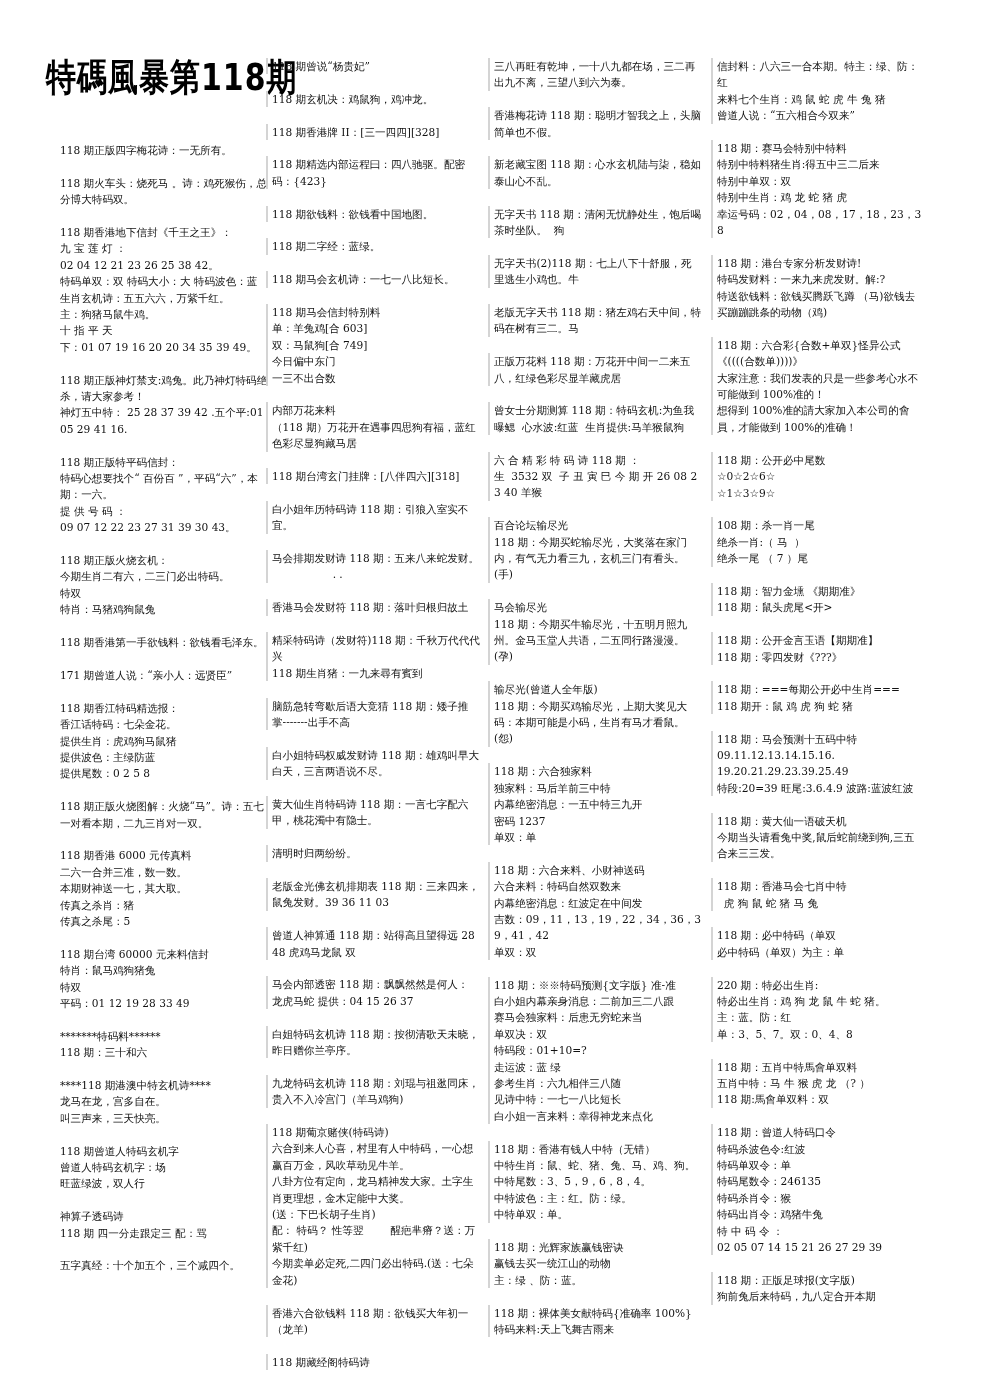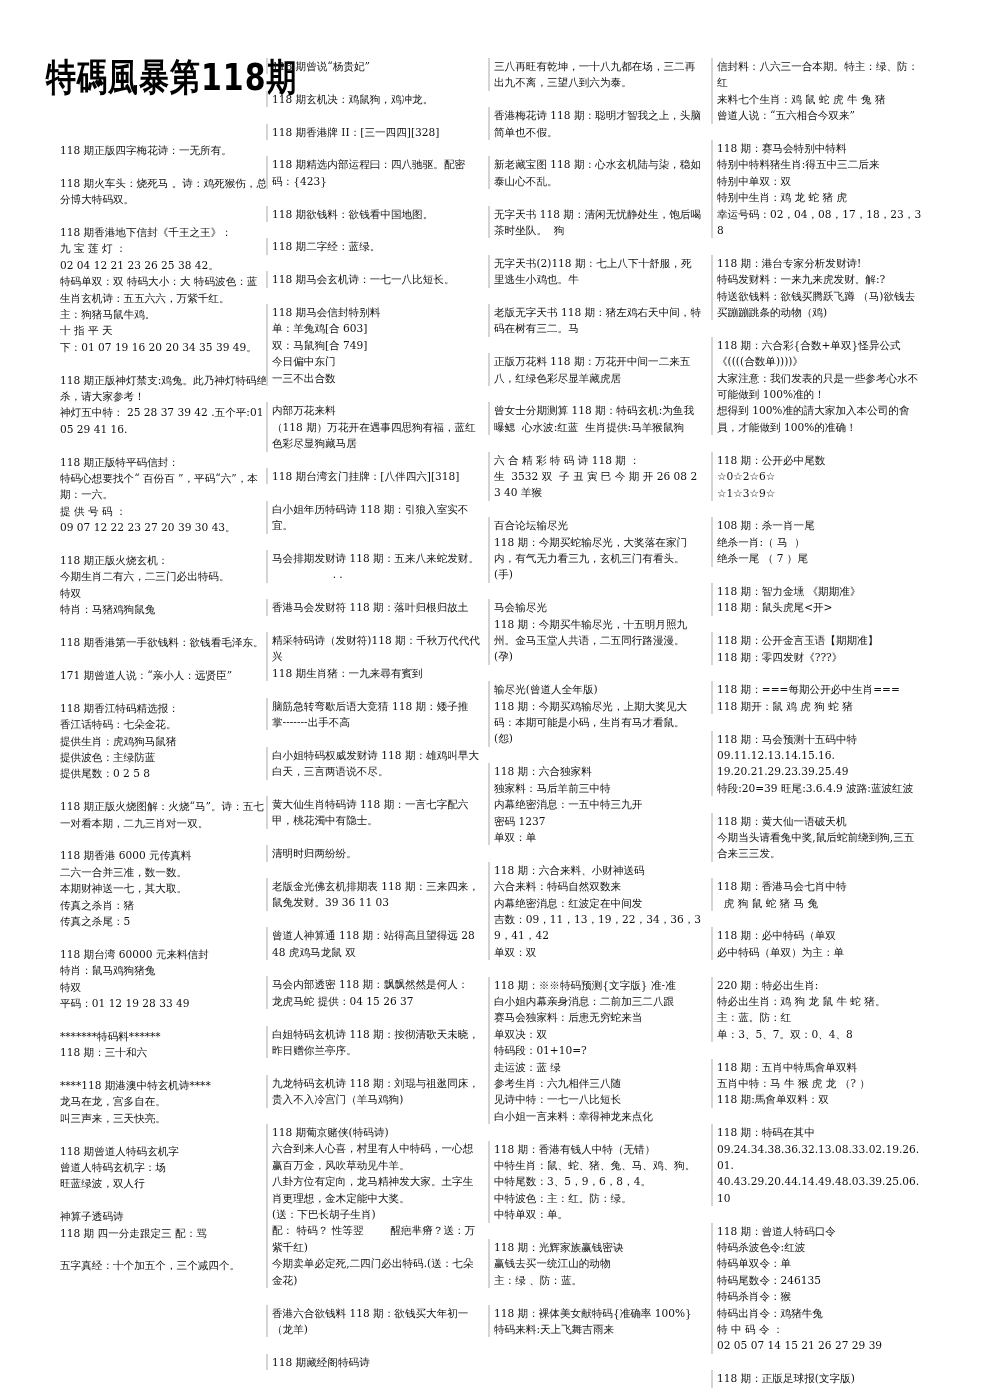--- a/index.html
+++ b/index.html
@@ -15,21 +15,21 @@
 </head>
 <body>
 
 <div class="title">特碼風暴第118期</div>
 
 <div class="col" style="left:60px; top:142px; width:208px;">
     <div class="block"><span class="line">118 期正版四字梅花诗：一无所有。</span></div>
     <div class="block"><span class="line">118 期火车头：烧死马 。诗：鸡死猴伤，总分博大特码双。</span></div>
     <div class="block"><span class="line">118 期香港地下信封《千王之王》：</span><span class="line">九 宝 莲 灯 ：</span><span class="line">02 04 12 21 23 26 25 38 42。</span><span class="line">特码单双：双 特码大小：大 特码波色：蓝</span><span class="line">生肖玄机诗：五五六六，万紫千红。</span><span class="line">主：狗猪马鼠牛鸡。</span><span class="line">十 指 平 天</span><span class="line">下：01 07 19 16 20 20 34 35 39 49。</span></div>
     <div class="block"><span class="line">118 期正版神灯禁支:鸡兔。此乃神灯特码绝杀，请大家参考！</span><span class="line">神灯五中特： 25 28 37 39 42 .五个平:01 05 29 41 16.</span></div>
-    <div class="block"><span class="line">118 期正版特平码信封：</span><span class="line">特码心想要找个“ 百份百 ”，平码“六”，本期：一六。</span><span class="line">提 供 号 码 ：</span><span class="line">09 07 12 22 23 27 20 39 30 43。</span></div>
+    <div class="block"><span class="line">118 期正版特平码信封：</span><span class="line">特码心想要找个“ 百份百 ”，平码“六”，本期：一六。</span><span class="line">提 供 号 码 ：</span><span class="line">09 07 12 22 23 27 31 39 30 43。</span></div>
     <div class="block"><span class="line">118 期正版火烧玄机：</span><span class="line">今期生肖二有六，二三门必出特码。</span><span class="line">特双</span><span class="line">特肖：马猪鸡狗鼠兔</span></div>
     <div class="block"><span class="line">118 期香港第一手欲钱料：欲钱看毛泽东。</span></div>
     <div class="block"><span class="line">171 期曾道人说：“亲小人：远贤臣”</span></div>
     <div class="block"><span class="line">118 期香江特码精选报：</span><span class="line">香江话特码：七朵金花。</span><span class="line">提供生肖：虎鸡狗马鼠猪</span><span class="line">提供波色：主绿防蓝</span><span class="line">提供尾数：0 2 5 8</span></div>
     <div class="block"><span class="line">118 期正版火烧图解：火烧“马”。诗：五七一对看本期，二九三肖对一双。</span></div>
     <div class="block"><span class="line">118 期香港 6000 元传真料</span><span class="line">二六一合并三准，数一数。</span><span class="line">本期财神送一七，其大取。</span><span class="line">传真之杀肖：猪</span><span class="line">传真之杀尾：5</span></div>
     <div class="block"><span class="line">118 期台湾 60000 元来料信封</span><span class="line">特肖：鼠马鸡狗猪兔</span><span class="line">特双</span><span class="line">平码：01 12 19 28 33 49</span></div>
     <div class="block"><span class="line">*******特码料******</span><span class="line">118 期：三十和六</span></div>
     <div class="block"><span class="line">****118 期港澳中特玄机诗****</span><span class="line">龙马在龙，宫多自在。</span><span class="line">叫三声来，三天快亮。</span></div>
     <div class="block"><span class="line">118 期曾道人特码玄机字</span><span class="line">曾道人特码玄机字：场</span><span class="line">旺蓝绿波，双人行</span></div>
@@ -93,16 +93,15 @@
     <div class="block bar"><span class="line">108 期：杀一肖一尾</span><span class="line">绝杀一肖:（ 马  ）</span><span class="line">绝杀一尾 （ 7 ）尾</span></div>
     <div class="block bar"><span class="line">118 期：智力金壎 《期期准》</span><span class="line">118 期：鼠头虎尾&lt;开&gt;</span></div>
     <div class="block bar"><span class="line">118 期：公开金言玉语【期期准】</span><span class="line">118 期：零四发财《???》</span></div>
     <div class="block bar"><span class="line">118 期：===每期公开必中生肖===</span><span class="line">118 期开：鼠 鸡 虎 狗 蛇 猪</span></div>
     <div class="block bar"><span class="line">118 期：马会预测十五码中特</span><span class="line">09.11.12.13.14.15.16.</span><span class="line">19.20.21.29.23.39.25.49</span><span class="line">特段:20=39 旺尾:3.6.4.9 波路:蓝波红波</span></div>
     <div class="block bar"><span class="line">118 期：黄大仙一语破天机</span><span class="line">今期当头请看兔中奖,鼠后蛇前绕到狗,三五合来三三发。</span></div>
     <div class="block bar"><span class="line">118 期：香港马会七肖中特</span><span class="line">  虎 狗 鼠 蛇 猪 马 兔</span></div>
     <div class="block bar"><span class="line">118 期：必中特码（单双</span><span class="line">必中特码（单双）为主：单</span></div>
     <div class="block bar"><span class="line">220 期：特必出生肖:</span><span class="line">特必出生肖：鸡 狗 龙 鼠 牛 蛇 猪。</span><span class="line">主：蓝。防：红</span><span class="line">单：3、5、7。双：0、4、8</span></div>
     <div class="block bar"><span class="line">118 期：五肖中特馬會单双料</span><span class="line">五肖中特：马 牛 猴 虎 龙 （? ）</span><span class="line">118 期:馬會单双料：双</span></div>
-    <div class="block bar"><span class="line">118 期：特码在其中</span><span class="line">09.24.34.38.36.32.13.08.33.02.19.26.01.</span><span class="line">40.43.29.20.44.14.49.48.03.39.25.06.10</span></div>
     <div class="block bar"><span class="line">118 期：曾道人特码口令</span><span class="line">特码杀波色令:红波</span><span class="line">特码单双令：单</span><span class="line">特码尾数令：246135</span><span class="line">特码杀肖令：猴</span><span class="line">特码出肖令：鸡猪牛兔</span><span class="line">特 中 码 令 ：</span><span class="line">02 05 07 14 15 21 26 27 29 39</span></div>
     <div class="block bar"><span class="line">118 期：正版足球报(文字版)</span><span class="line">狗前兔后来特码，九八定合开本期</span></div>
   </div>
 
 </body></html>

